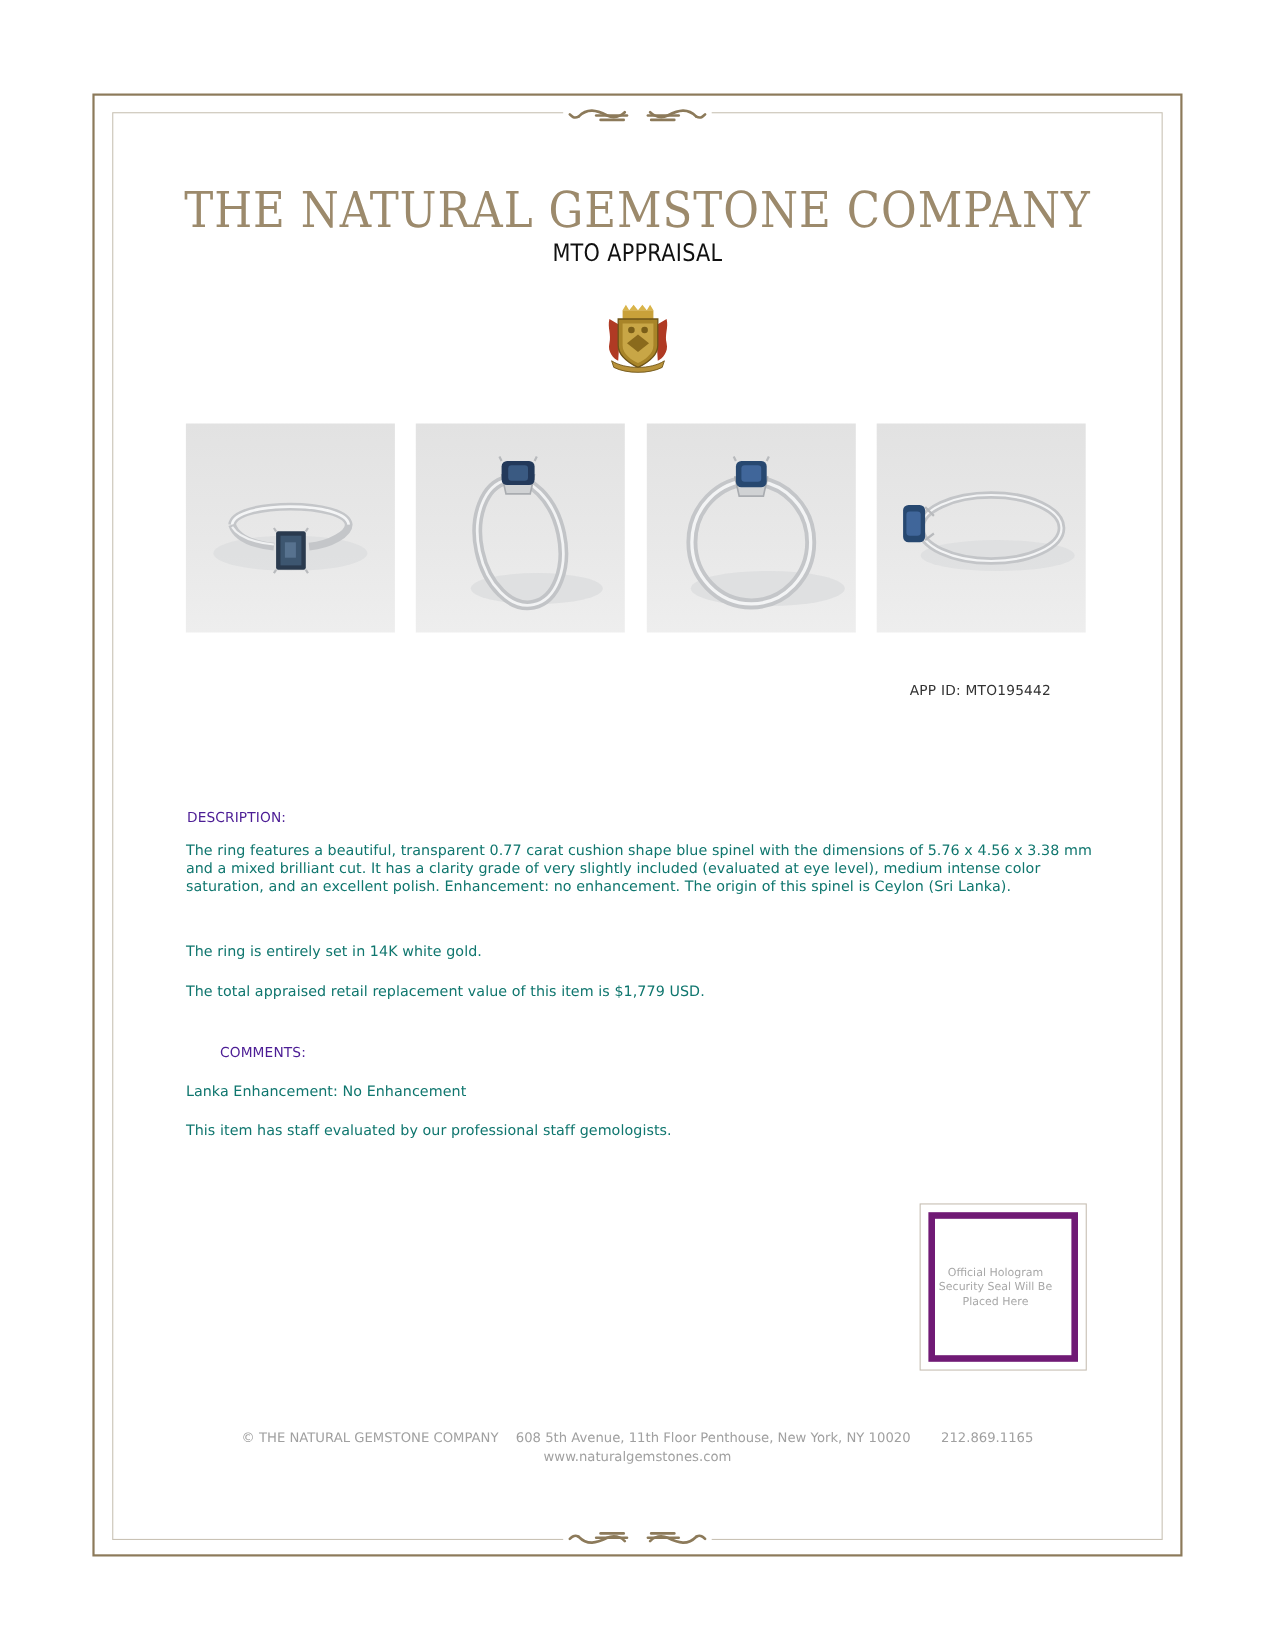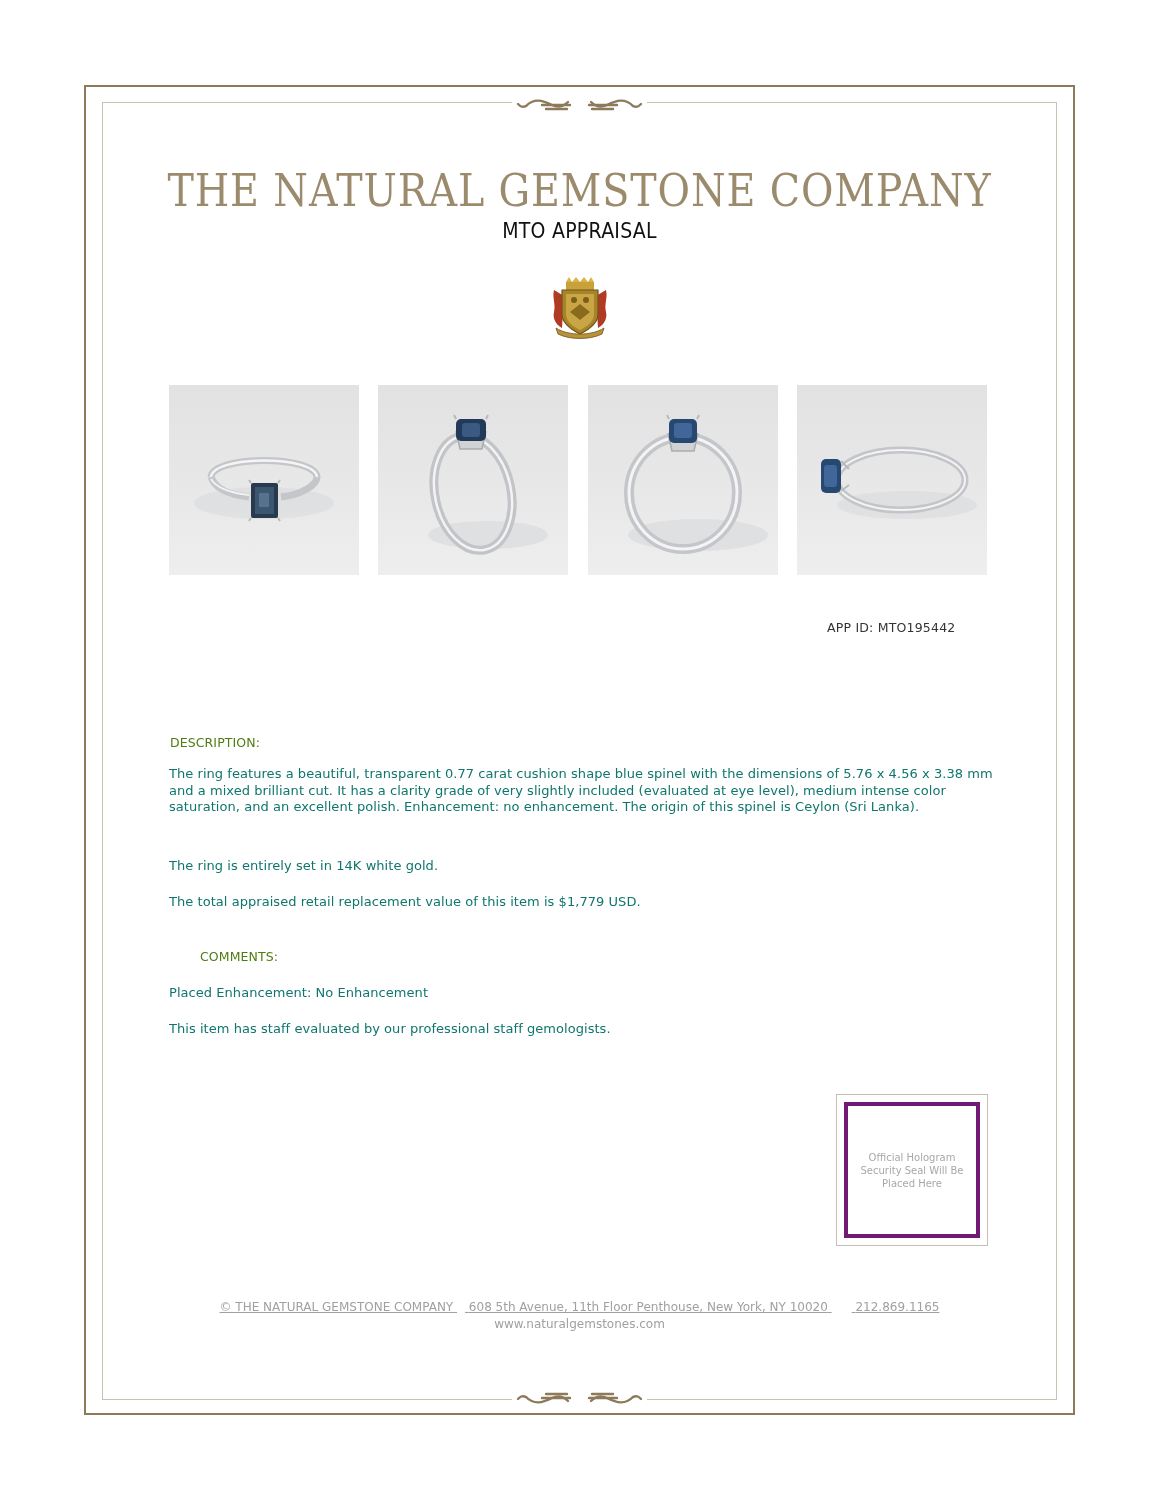--- a/index.html
+++ b/index.html
@@ -41,43 +41,43 @@
     overflow: hidden;
   }
   .photo svg { position: absolute; left: 0; top: 0; }
 
   .app-id {
     position: absolute; left: 827px; top: 620px; font-size: 12.5px; color: #333;
     letter-spacing: 0.2px;
   }
 
   .section-head {
-    position: absolute; left: 170px; font-size: 12.5px; color: #4d7c0f; letter-spacing: 0.1px;
+    position: absolute; left: 170px; font-size: 12.5px; color: #4c1d95; letter-spacing: 0.1px;
   }
   .para {
     position: absolute; left: 169px; width: 830px; font-size: 13px; line-height: 16.5px;
     color: #0f766e; letter-spacing: 0.05px;
   }
 
   .hologram-outer {
     position: absolute; left: 836px; top: 1094px; width: 152px; height: 152px;
     border: 1px solid #c7bfb3;
   }
   .hologram-inner {
     position: absolute; left: 844px; top: 1102px; width: 136px; height: 136px;
-    border: 4px solid #701a75;
-    display: flex; align-items: center; justify-content: center; text-align: center;
+    border: 6px solid #701a75;
+    display: flex; align-items: center; text-align: center;
   }
   .hologram-text {
     font-size: 10px; line-height: 13px; color: #a8a8a8; width: 110px;
   }
 
   .footer-line1 {
     position: absolute; left: 100px; width: 959px; top: 1300px; text-align: center;
-    font-size: 12px; color: #a0a0a0; white-space: nowrap; text-decoration: underline;
+    font-size: 12px; color: #a0a0a0; white-space: nowrap;
   }
   .footer-line1 .sp { display: inline-block; width: 20px; }
   .footer-line2 {
     position: absolute; left: 100px; width: 959px; top: 1317px; text-align: center;
     font-size: 12px; color: #a0a0a0;
   }
 </style>
 </head>
 <body>
 
@@ -171,21 +171,21 @@
 </div>
 
 <div class="app-id">APP ID: MTO195442</div>
 
 <div class="section-head" style="top:735px;">DESCRIPTION:</div>
 <div class="para" style="top:766px;">The ring features a beautiful, transparent 0.77 carat cushion shape blue spinel with the dimensions of 5.76 x 4.56 x 3.38 mm and a mixed brilliant cut. It has a clarity grade of very slightly included (evaluated at eye level), medium intense color saturation, and an excellent polish. Enhancement: no enhancement. The origin of this spinel is Ceylon (Sri Lanka).</div>
 <div class="para" style="top:858px;">The ring is entirely set in 14K white gold.</div>
 <div class="para" style="top:894px;">The total appraised retail replacement value of this item is $1,779 USD.</div>
 
 <div class="section-head" style="top:949px;margin-left:30px;">COMMENTS:</div>
-<div class="para" style="top:985px;">Placed Enhancement: No Enhancement</div>
+<div class="para" style="top:985px;">Lanka Enhancement: No Enhancement</div>
 <div class="para" style="top:1021px;">This item has staff evaluated by our professional staff gemologists.</div>
 
 <div class="hologram-outer"></div>
 <div class="hologram-inner">
   <div class="hologram-text">Official Hologram Security Seal Will Be Placed Here</div>
 </div>
 
 <div class="footer-line1">
   <span>© THE NATURAL GEMSTONE COMPANY</span>
   <span style="display:inline-block;width:8px;"></span>

